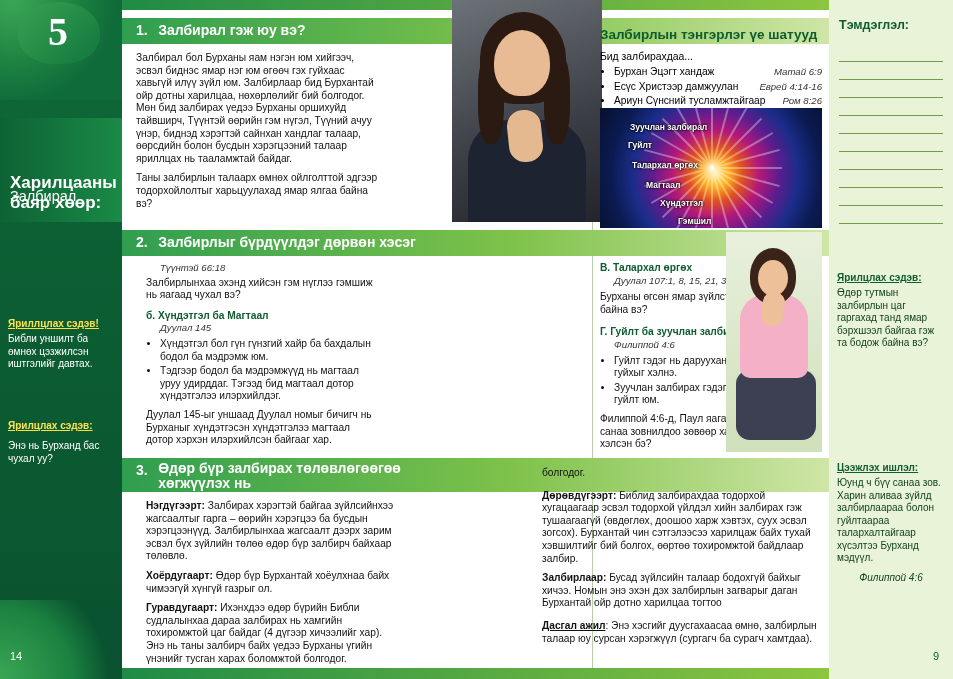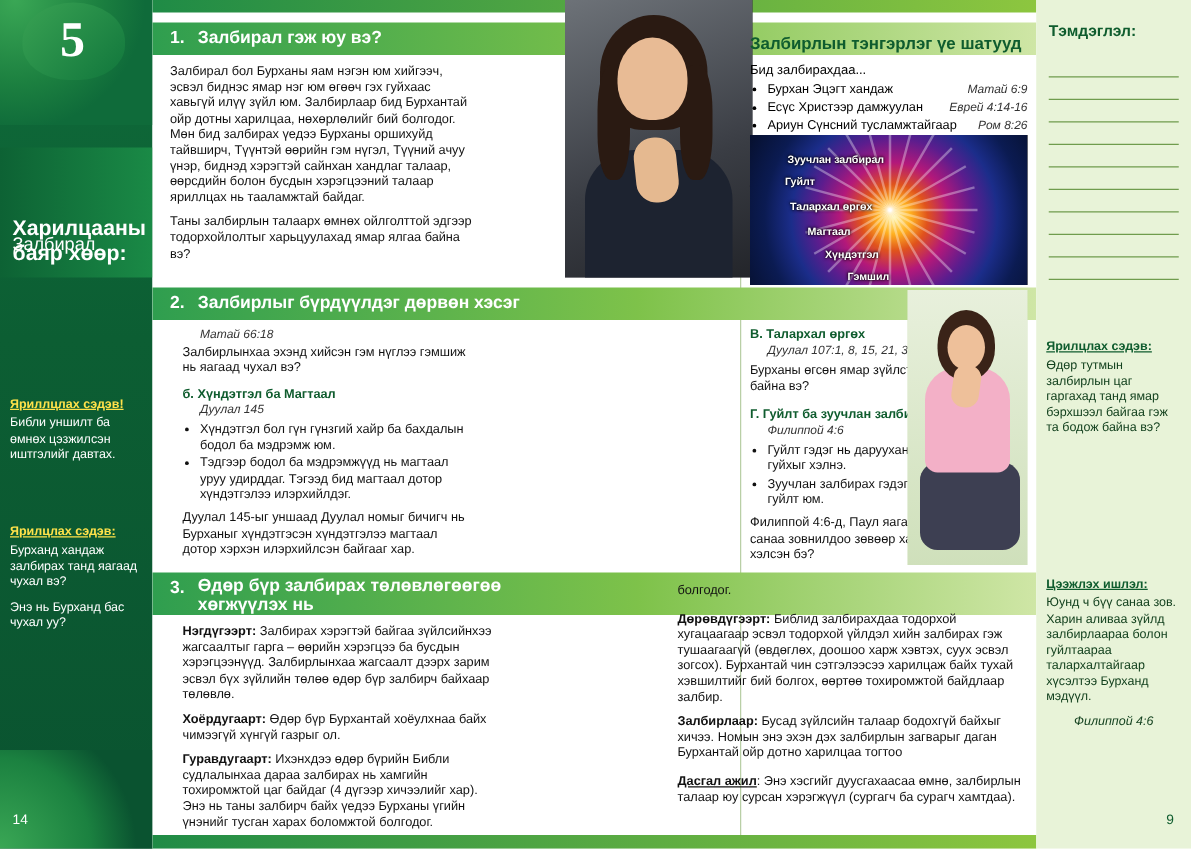--- a/index.html
+++ b/index.html
@@ -144,21 +144,20 @@
     <div class="lc-title">Харилцааны баяр хөөр:</div>
     <div class="lc-sub">Залбирал</div>
 
     <div class="lc-qbox" style="top:318px;">
       <div class="lc-qhead">Яриллцлах сэдэв!</div>
       <div class="lc-qtext">Библи уншилт ба өмнөх цэзжилсэн иштгэлийг давтах.</div>
     </div>
 
     <div class="lc-qbox" style="top:420px;">
       <div class="lc-qhead">Ярилцлах сэдэв:</div>
-      <div class="lc-qtext">Бурханд хандаж залбирах танд яагаад чухал вэ?</div>
       <div class="lc-qtext" style="margin-top:8px;">Энэ нь Бурханд бас чухал уу?</div>
     </div>
 
     <div class="leftcurve"></div>
     <div class="pgnum-left">14</div>
   </div>
 
   <div class="main">
 
     <div class="topband"></div>
@@ -242,21 +241,21 @@
     <div class="chartlbl" style="left:538px;top:198px;">Хүндэтгэл</div>
     <div class="chartlbl" style="left:556px;top:216px;">Гэмшил</div>
 
     <div class="sectionband" style="top:230px;"></div>
     <div style="position:absolute;left:14px;top:233px;width:440px;">
       <span class="secnum" style="position:static;">2.</span>
       <span class="secnum" style="position:static;margin-left:6px;">Залбирлыг бүрдүүлдэг дөрвөн хэсэг</span>
     </div>
 
     <div class="colA bodytext" style="top:262px;left:24px;width:228px;">
-      <div class="ref" style="margin-left:14px;">Матай 66:18</div>
+      <div class="ref" style="margin-left:14px;">Түүнтэй 66:18</div>
       <p style="margin-top:2px;">Залбирлынхаа эхэнд хийсэн гэм нүглээ гэмшиж нь яагаад чухал вэ?</p>
 
       <div class="bold" style="color:#0f5c2e;margin-top:8px;">б.  Хүндэтгэл ба Магтаал</div>
       <div class="ref" style="margin-left:14px;">Дуулал 145</div>
       <ul class="bul" style="margin-top:3px;">
         <li>Хүндэтгэл бол гүн гүнзгий хайр ба бахдалын бодол ба мэдрэмж юм.</li>
         <li>Тэдгээр бодол ба мэдрэмжүүд нь магтаал уруу удирддаг. Тэгээд бид магтаал дотор хүндэтгэлээ илэрхийлдэг.</li>
       </ul>
       <p style="margin-top:4px;">Дуулал 145-ыг уншаад Дуулал номыг бичигч нь Бурханыг хүндэтгэсэн хүндэтгэлээ магтаал дотор хэрхэн илэрхийлсэн байгааг хар.</p>
     </div>

